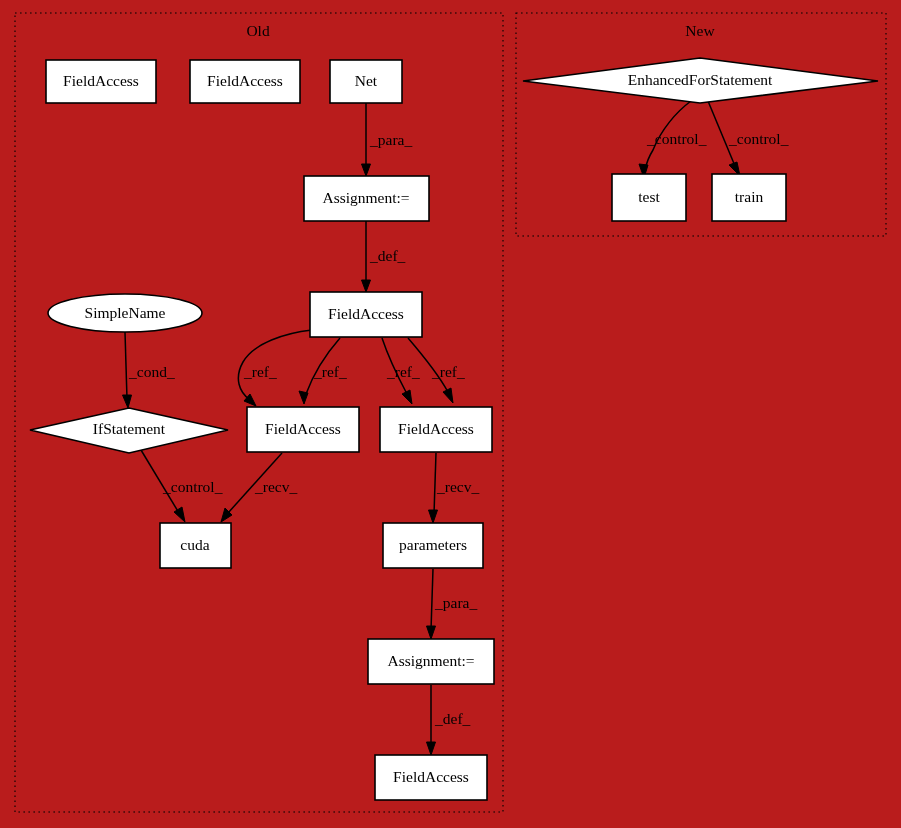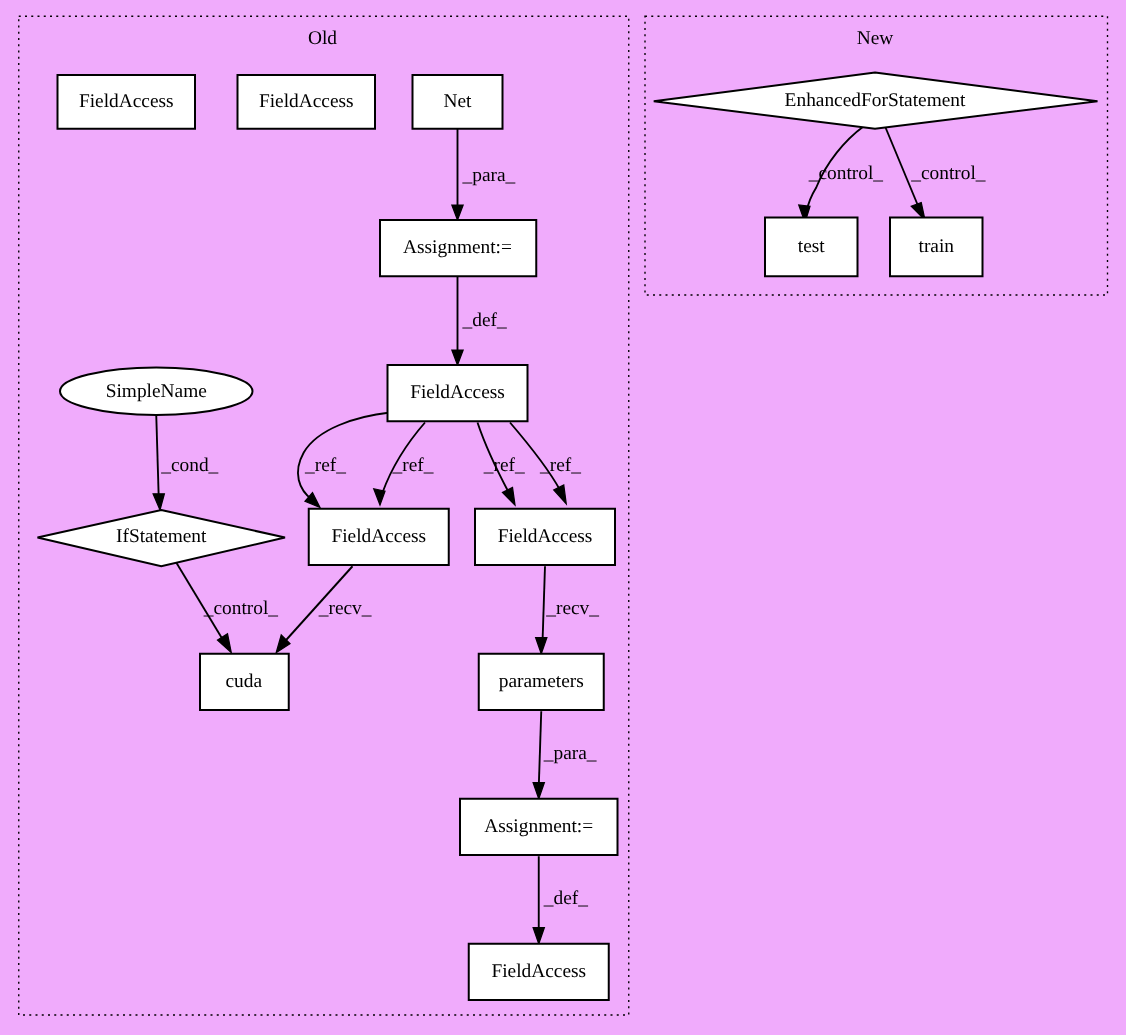--- a/index.html
+++ b/index.html
@@ -8,21 +8,21 @@
     padding: 0;
     background: #ffffff;
   }
   body {
     font-family: "Liberation Serif", "DejaVu Serif", serif;
   }
   #canvas {
     position: relative;
     width: 901px;
     height: 828px;
-    background: #f0abfc;
+    background: #b91c1c;
     overflow: hidden;
   }
   #graph-svg {
     position: absolute;
     left: 0;
     top: 0;
     width: 901px;
     height: 828px;
   }
   .cluster-box {

